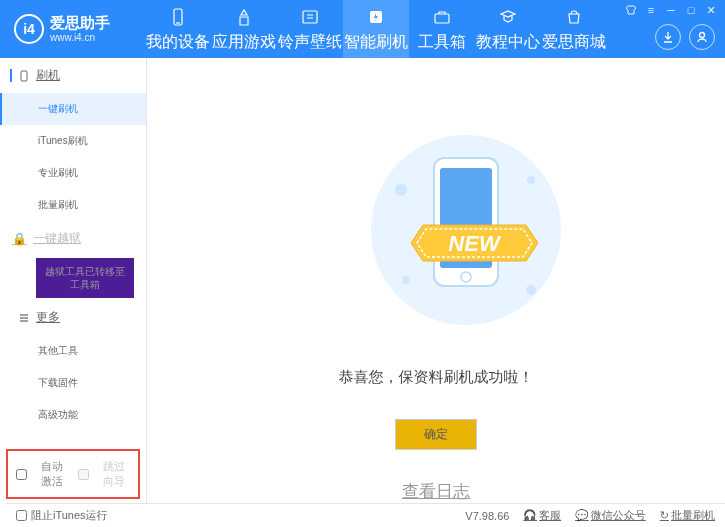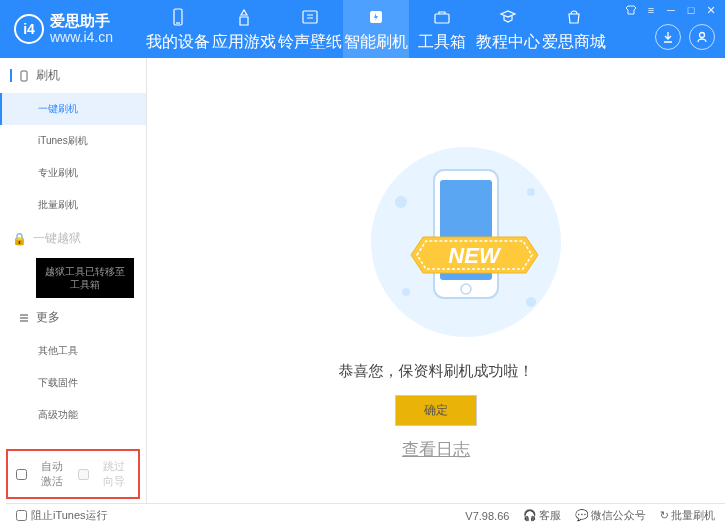--- a/index.html
+++ b/index.html
@@ -1,51 +1,51 @@
 <!DOCTYPE html>
 <html><head>
 <meta charset="utf-8">
 <style>
 * { margin: 0; padding: 0; box-sizing: border-box; font-family: "Microsoft YaHei", Arial, sans-serif; }
 body { width: 725px; height: 527px; overflow: hidden; background: #fff; }
 .header { background: #2b8afc; height: 58px; display: flex; align-items: center; color: #fff; position: relative; }
 .logo-area { display: flex; align-items: center; padding: 0 14px; width: 145px; }
 .logo-circle { width: 30px; height: 30px; border: 2px solid #fff; border-radius: 50%; display: flex; align-items: center; justify-content: center; font-weight: bold; font-size: 14px; margin-right: 6px; text-align: center; }
 .brand-name { font-size: 15px; font-weight: bold; line-height: 1.1; }
-.brand-url { font-size: 14px; opacity: 0.85; }
+.brand-url { font-size: 10px; opacity: 0.85; }
 .nav { display: flex; height: 100%; }
 .nav-item { width: 66px; height: 100%; display: flex; flex-direction: column; align-items: center; justify-content: center; gap: 4px; cursor: pointer; font-size: 16px; }
 .nav-item.active { background: #4ea0ff; }
 .nav-item .icon { width: 22px; height: 22px; display: flex; align-items: center; justify-content: center; }
 .win-controls { position: absolute; top: 2px; right: 6px; display: flex; gap: 4px; align-items: center; }
 .win-btn { width: 16px; height: 16px; display: flex; align-items: center; justify-content: center; cursor: pointer; font-size: 11px; opacity: 0.9; }
 .header-right { position: absolute; right: 10px; bottom: 8px; display: flex; gap: 8px; }
 .circle-btn { width: 26px; height: 26px; border: 1.5px solid rgba(255,255,255,0.7); border-radius: 50%; display: flex; align-items: center; justify-content: center; cursor: pointer; }
 .body-area { display: flex; height: 445px; }
 .sidebar { width: 147px; border-right: 1px solid #e5e5e5; display: flex; flex-direction: column; font-size: 12px; color: #555; }
 .status-bar { padding: 8px 10px; border-bottom: 1px solid #eee; font-size: 11px; color: #666; }
 .status-val { color: #2b8afc; font-weight: bold; }
 .side-section { padding: 9px 10px 9px 18px; display: flex; align-items: center; gap: 6px; cursor: pointer; }
-.side-section.header-row { font-weight: normal; color: #666; }
+.side-section.header-row { font-weight: normal; color: #666; text-decoration: underline; }
 .side-section.header-row .bar { width: 2px; height: 13px; background: #2b8afc; margin-left: -8px; }
 .side-sub { padding: 9px 21px 9px 38px; cursor: pointer; color: #666; font-size: 10px; }
 .side-sub.active { background: #e8f2ff; color: #2b8afc; border-left: 2px solid #2b8afc; margin-left: 0; padding-left: 36px; }
-.side-note { background: #000000; color: #999; font-size: 10px; padding: 7px 6px; margin: 2px 12px 2px 36px; text-align: center; line-height: 1.3; }
+.side-note { background: #4c1d95; color: #999; font-size: 10px; padding: 7px 6px; margin: 2px 12px 2px 36px; text-align: center; line-height: 1.3; }
 .checkbox-row { display: flex; gap: 10px; padding: 8px 8px; border: 2px solid #e74c3c; margin: 4px 6px; font-size: 11px; color: #888; }
 .checkbox-row label { display: flex; align-items: center; gap: 14px; cursor: pointer; }
 .checkbox-row input { width: 11px; height: 11px; }
-.main { flex: 1; display: flex; flex-direction: column; align-items: center; justify-content: flex-start; padding-top: 72px; position: relative; margin-top: 12px; }
+.main { flex: 1; display: flex; flex-direction: column; align-items: center; justify-content: space-between; padding-top: 72px; position: relative; }
 .phone-illus { width: 160px; height: 200px; position: relative; }
 .success-text { margin-top: 20px; font-size: 15px; color: #444; }
 .ok-btn { margin-top: 14px; border: 1px solid #ccc; background: #eab308; padding: 6px 28px; font-size: 12px; cursor: pointer; color: #555; }
 .log-link { margin-top: 12px; font-size: 17px; color: #999; text-decoration: underline; cursor: pointer; }
 .footer { height: 24px; border-top: 1px solid #e5e5e5; display: flex; align-items: center; justify-content: space-between; padding: 0 10px; font-size: 11px; color: #666; margin-left: 6px; }
 .footer-left { display: flex; align-items: center; gap: 4px; }
 .footer-right { display: flex; align-items: center; gap: 14px; }
-.footer-link { cursor: pointer; }
+.footer-link { cursor: pointer; text-decoration: underline; }
 svg { display: block; }
 </style>
 </head>
 <body>
 
 <div class="header">
   <div class="logo-area">
     <div class="logo-circle">i4</div>
     <div>
       <div class="brand-name">爱思助手</div>

